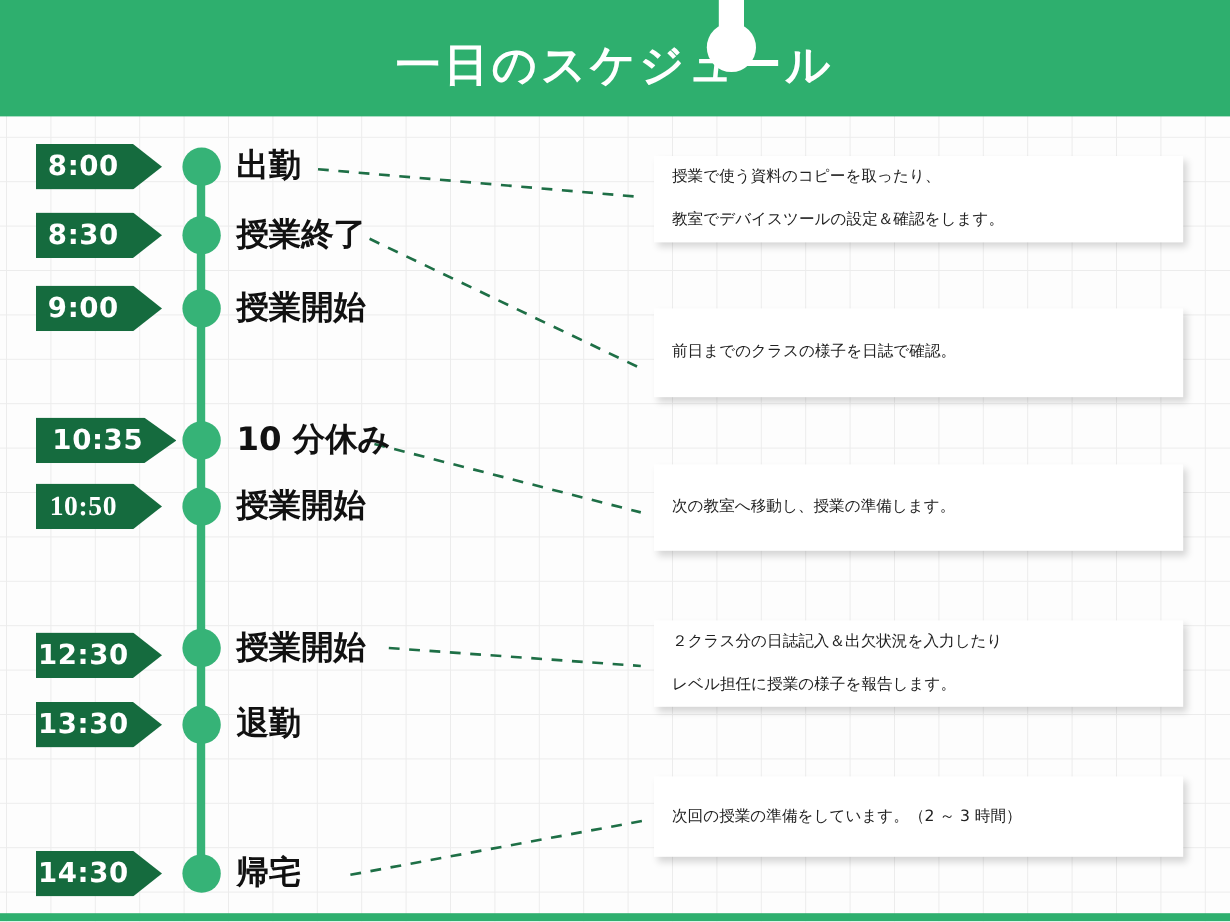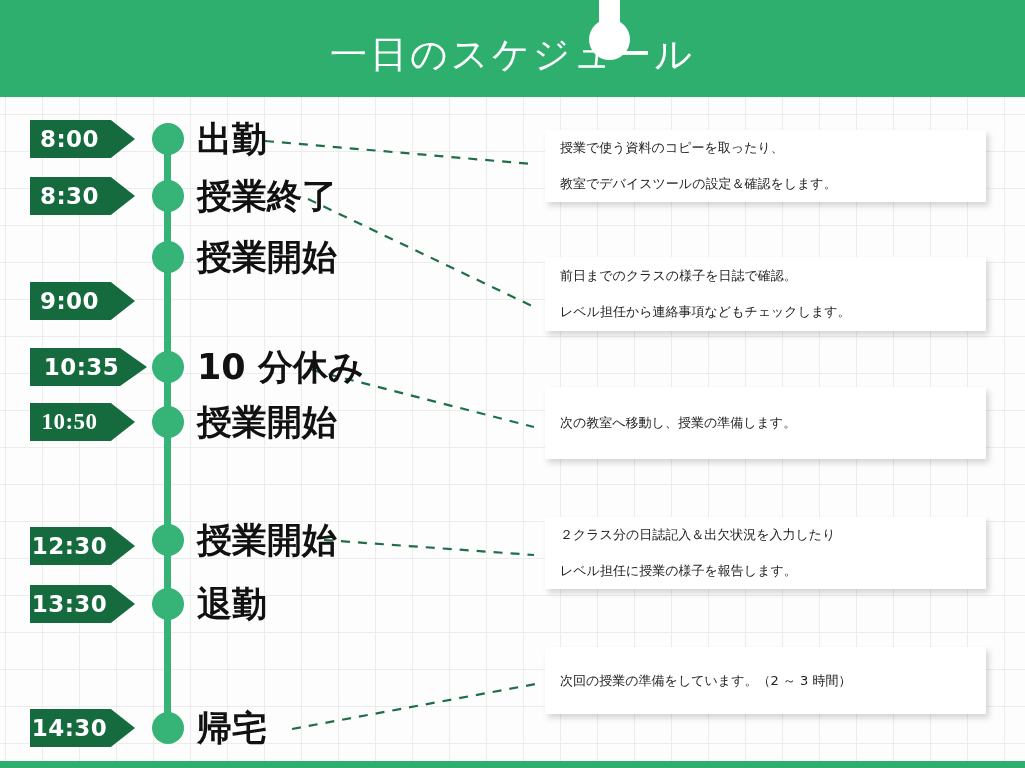--- a/index.html
+++ b/index.html
@@ -22,21 +22,21 @@
 
   
   .header {
     position: absolute; left: 0; top: 0;
     width: 100%; height: 97px;
     display: flex; align-items: center; justify-content: center;
   }
   .header-title {
     color: #ffffff;
     font-size: 37px;
-    font-weight: normal;
+    font-weight: bold;
     letter-spacing: 3px;
     padding-top: 12px;
   }
   .pin { position: absolute; top: 0; }
   .pin-stem {
     position: absolute; top: 0;
     width: 21px; height: 30px;
     background: #ffffff;
   }
   .pin-head {
@@ -76,21 +76,21 @@
   }
   .timeline-dot {
     position: absolute; left: 152px;
     width: 32px; height: 32px;
     border-radius: 50%;
   }
   .item-label {
     position: absolute; left: 197px;
     height: 40px; line-height: 40px;
     color: #111111;
-    font-size: 35px;
+    font-size: 27px;
     font-weight: bold;
     white-space: nowrap;
   }
 
   
   .note-box {
     position: absolute; left: 545px;
     width: 441px;
     background: #ffffff;
     box-shadow: 3px 4px 6px rgba(0,0,0,0.16);
@@ -144,21 +144,21 @@
   </div>
   <div class="timeline-dot" style="top: 123px; background: rgb(54, 179, 119);"></div>
   <div class="item-label" style="top: 119px;">出勤</div>
 
   <div class="time-badge" style="top: 177px; background: rgb(21, 107, 62);">
     <span class="time-badge-label">8:30</span>
   </div>
   <div class="timeline-dot" style="top: 180px; background: rgb(54, 179, 119);"></div>
   <div class="item-label" style="top: 176px;">授業終了</div>
 
-  <div class="time-badge" style="top: 238px; background: rgb(21, 107, 62); margin-top: 44px;">
+  <div class="time-badge" style="top: 238px; background: rgb(21, 107, 62);">
     <span class="time-badge-label">9:00</span>
   </div>
   <div class="timeline-dot" style="top: 241px; background: rgb(54, 179, 119);"></div>
   <div class="item-label" style="top: 237px;">授業開始</div>
 
   <div class="time-badge" style="top: 348px; background: rgb(21, 107, 62); padding-left: 12px;">
     <span class="time-badge-label">10:35</span>
   </div>
   <div class="timeline-dot" style="top: 351px; background: rgb(54, 179, 119);"></div>
   <div class="item-label" style="top: 347px;">10 分休み</div>
@@ -189,21 +189,20 @@
 </div>
 
   <div>
   <div class="note-box" style="top: 130px; height: 72px;">
         <div class="note-line">授業で使う資料のコピーを取ったり、</div>
         <div class="note-line">教室でデバイスツールの設定＆確認をします。</div>
       </div>
 
   <div class="note-box" style="top: 257px; height: 74px;">
         <div class="note-line">前日までのクラスの様子を日誌で確認。</div>
-        <div class="note-line">レベル担任から連絡事項などもチェックします。</div>
       </div>
 
   <div class="note-box" style="top: 387px; height: 72px;">
         <div class="note-line">次の教室へ移動し、授業の準備します。</div>
       </div>
 
   <div class="note-box" style="top: 517px; height: 72px;">
         <div class="note-line">２クラス分の日誌記入＆出欠状況を入力したり</div>
         <div class="note-line">レベル担任に授業の様子を報告します。</div>
       </div>

